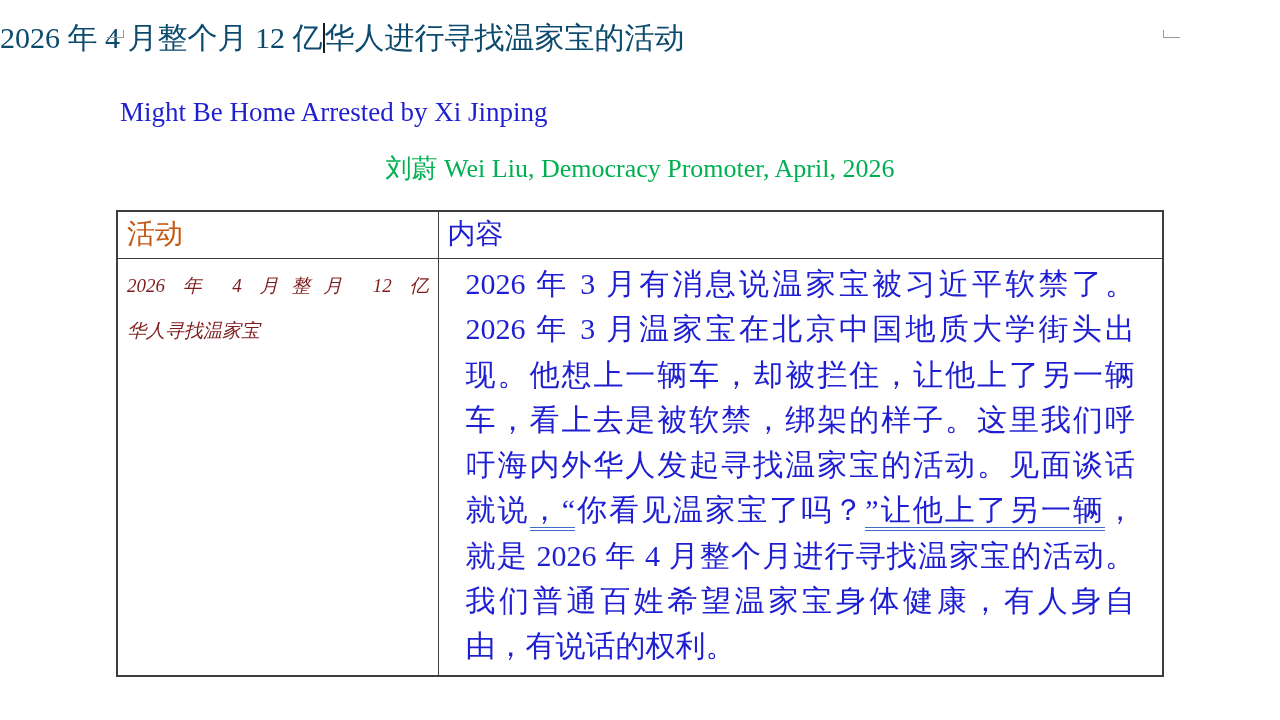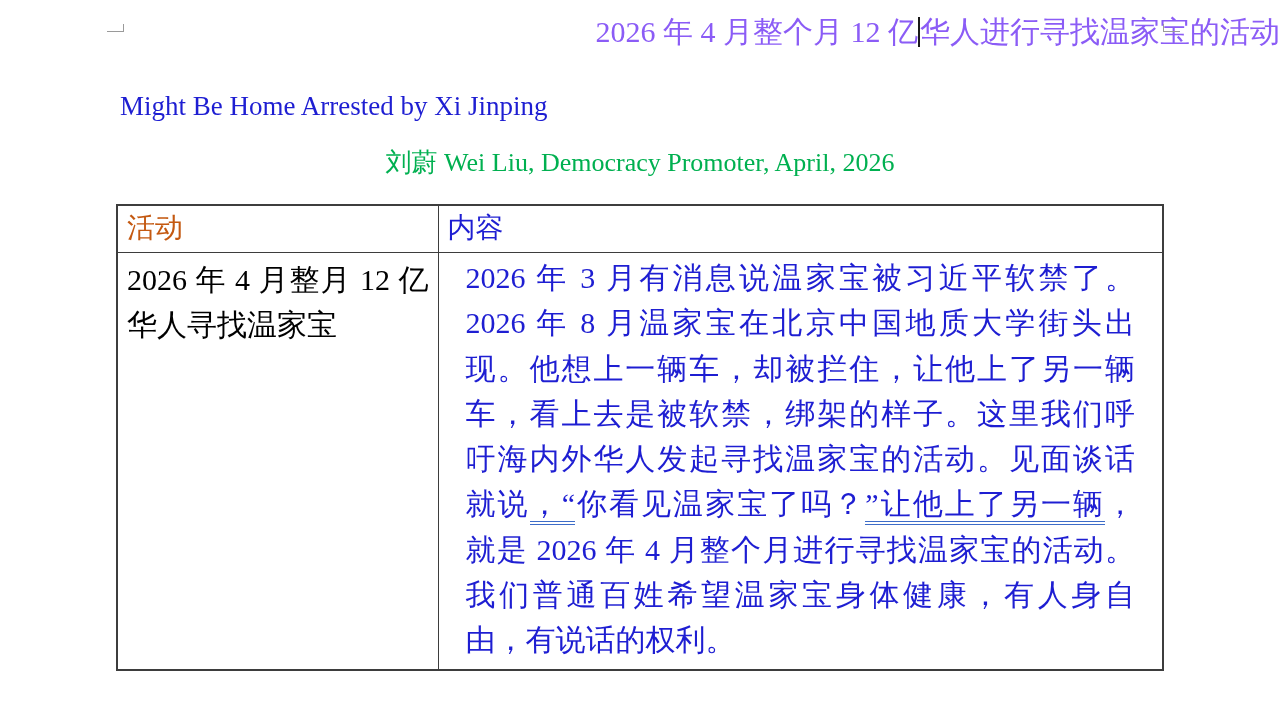--- a/index.html
+++ b/index.html
@@ -7,43 +7,43 @@
   body { font-family:"Liberation Serif","DejaVu Serif",serif; position:relative; }
 
   .page { position:relative; width:1280px; height:720px; background:#fff; }
 
   
   .cropmark { position:absolute; width:17px; height:8px; }
   .cropmark.tl { left:107px; top:12px; border-right:1px solid #9a9a9a; border-bottom:1px solid #9a9a9a; }
   .cropmark.tr { left:1163px; top:12px; border-left:1px solid #9a9a9a; border-bottom:1px solid #9a9a9a; }
 
   .doc-title {
-    margin-top:12px; height:40px; line-height:40px;
-    text-align:right; font-size:30px; font-weight:normal;
-    color:#8b5cf6; white-space:nowrap;
+    margin-top:18px; height:40px; line-height:40px;
+    text-align:left; font-size:30px; font-weight:normal;
+    color:#0c4a6e; white-space:nowrap;
   }
   .caret { display:inline-block; width:2px; height:30px; background:#1a1a1a; vertical-align:-5px; }
 
   .english-para { margin:30px 114px 0 120px; width:1048px; font-size:27px; color:#1E1ED2; }
   .english-para .tline { line-height:49px; }
 
   .byline { height:40px; line-height:40px; margin-top:12px; text-align:center; font-size:26px; color:#00B050; }
 
   table.doc-table {
     margin:21px 0 0 116px; width:1046px;
     border-collapse:collapse; border:2px solid #3d3d3d; table-layout:fixed;
   }
   table.doc-table td, table.doc-table th { border:1px solid #3d3d3d; vertical-align:top; text-align:left; }
   col.c1 { width:321px; } col.c2 { width:725px; }
 
   th.hdr { font-weight:normal; font-size:28px; height:46px; padding:2px 9px 4px; line-height:40px; }
   th.hdr.activity { color:#C45911; }
   th.hdr.content  { color:#1E1ED2; }
 
-  td.cell-activity { color:#000000; font-size:30px; padding:4px 9px 4px; }
+  td.cell-activity { color:#7f1d1d; font-size:19px; padding:4px 9px 4px;font-style:italic; }
   td.cell-activity .tline { line-height:45px; }
   td.cell-content  { color:#1E1ED2; font-size:30px; padding:2px 27px 6px; }
   td.cell-content .tline { line-height:45.3px; }
 
   
   .tline.fill { text-align:justify; text-align-last:justify; }
 
   
   .u-double { border-bottom:4px double #3E6CC8; padding-bottom:1px; }
   .u-wavy { text-decoration:underline; text-decoration-style:wavy; text-decoration-color:#d6382c;
@@ -75,21 +75,21 @@
       <th class="hdr activity">活动</th>
       <th class="hdr content">内容</th>
     </tr>
     <tr>
       <td class="cell-activity">
             <div class="tline fill"><span>2026 年 4 月整月 12 亿</span></div>
             <div class="tline"><span>华人寻找温家宝</span></div>
           </td>
       <td class="cell-content">
             <div class="tline fill"><span>2026 年 3 月有消息说温家宝被习近平软禁了。</span></div>
-            <div class="tline fill"><span>2026 年 8 月温家宝在北京中国地质大学街头出</span></div>
+            <div class="tline fill"><span>2026 年 3 月温家宝在北京中国地质大学街头出</span></div>
             <div class="tline fill"><span>现。他想上一辆车，却被拦住，让他上了另一辆</span></div>
             <div class="tline fill"><span>车，看上去是被软禁，绑架的样子。这里我们呼</span></div>
             <div class="tline fill"><span>吁海内外华人发起寻找温家宝的活动。见面谈话</span></div>
             <div class="tline fill"><span>就说</span><span class="u-double">，“</span><span>你看见温家宝了吗？</span><span class="u-double">”让他上了另一辆</span><span>，</span></div>
             <div class="tline fill"><span>就是 2026 年 4 月整个月进行寻找温家宝的活动。</span></div>
             <div class="tline fill"><span>我们普通百姓希望温家宝身体健康，有人身自</span></div>
             <div class="tline"><span>由，有说话的权利。</span></div>
           </td>
     </tr>
   </tbody>

